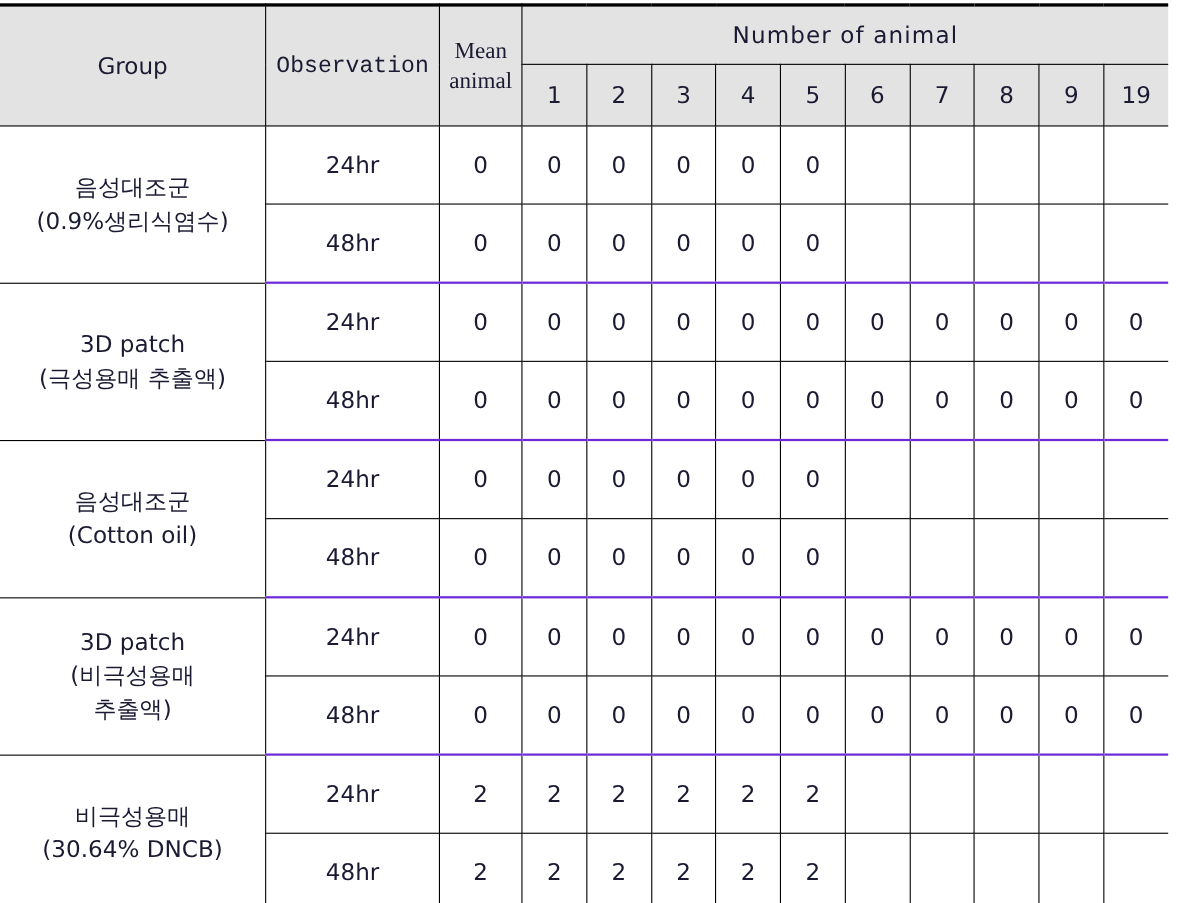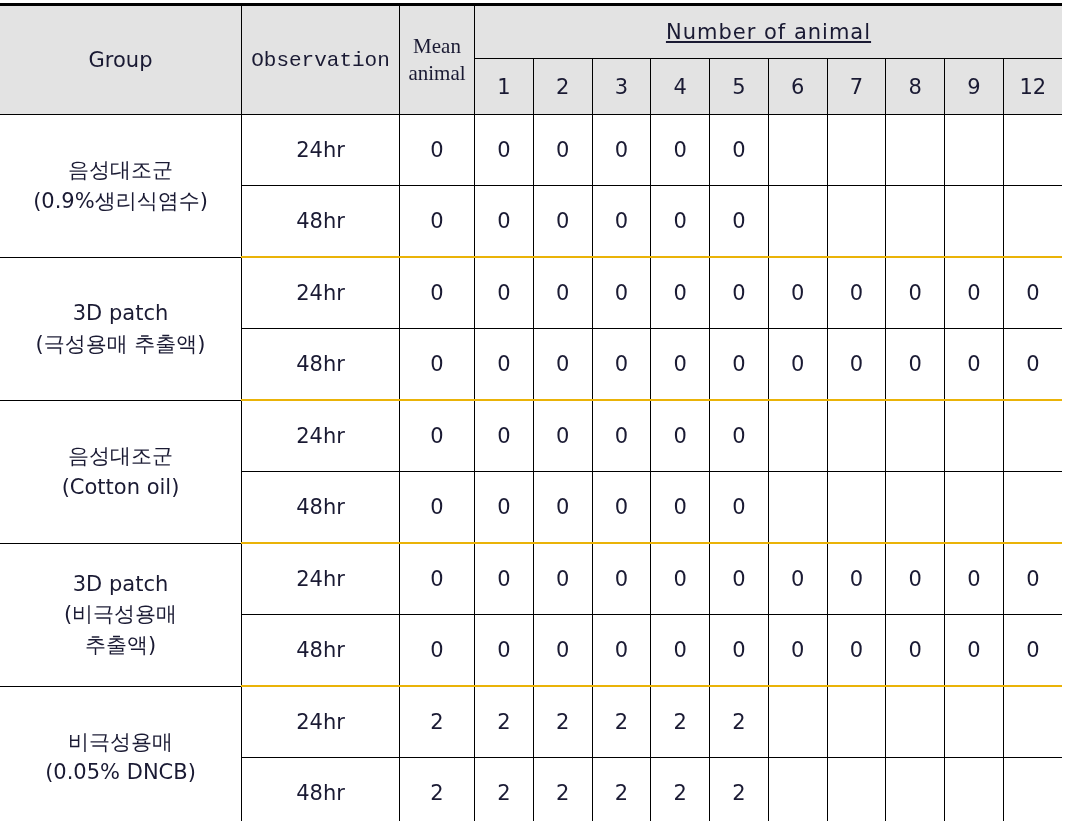--- a/index.html
+++ b/index.html
@@ -47,36 +47,36 @@
   }
   table.irritation-table tr > *:first-child {
     border-left: none;
   }
   table.irritation-table tr > *:last-child {
     border-right: none;
   }
   .hdr-group  { width: 241px; height: 107px; }
   .hdr-obs    { width: 157px; font-family: Liberation Mono, monospace; }
   .hdr-mean   { width: 74px;  line-height: 1.28; }
-  .hdr-noa    { height: 52px; letter-spacing: 1px; text-decoration: underline; }
+  .hdr-noa    { height: 52px; letter-spacing: 1px; }
   .hdr-num    { height: 55px; width: 59px; }
 
   .cell-group {
     line-height: 1.45;
     font-size: 21px;
     padding: 2px 4px;
   }
   .cell-obs   { font-size: 21px; }
   .cell-mean  { font-size: 21px; }
   .cell-animal{ font-size: 21px; }
 
   tr.row-obs td { height: 70px; }
 
   
-  tr.group-end > td { border-bottom: 2px solid #eab308; }
+  tr.group-end > td { border-bottom: 2px solid #6d28d9; }
 
   .mean-l1, .mean-l2 { display: block; font-family: Liberation Serif, serif; }
   .grp-line { display: block; }
 </style>
 </head>
 <body>
 
 <div id="table-wrap">
   <table class="irritation-table">
     <thead>
@@ -92,21 +92,21 @@
       <tr id="animal-number-row">
           <th class="hdr-num">1</th>
           <th class="hdr-num">2</th>
           <th class="hdr-num">3</th>
           <th class="hdr-num">4</th>
           <th class="hdr-num">5</th>
           <th class="hdr-num">6</th>
           <th class="hdr-num">7</th>
           <th class="hdr-num">8</th>
           <th class="hdr-num">9</th>
-          <th class="hdr-num">12</th>
+          <th class="hdr-num">19</th>
         </tr>
     </thead>
     <tbody id="table-body">
         <tr class="row-obs">
           <td class="cell-group" rowspan="2">
             <span class="grp-line">음성대조군</span>
             <span class="grp-line">(0.9%생리식염수)</span>
           </td>
           <td class="cell-obs">24hr</td>
           <td class="cell-mean">0</td>
@@ -228,21 +228,21 @@
           <td class="cell-animal">0</td>
           <td class="cell-animal">0</td>
           <td class="cell-animal">0</td>
           <td class="cell-animal">0</td>
           <td class="cell-animal">0</td>
           <td class="cell-animal">0</td>
         </tr>
         <tr class="row-obs">
           <td class="cell-group" rowspan="2">
             <span class="grp-line">비극성용매</span>
-            <span class="grp-line">(0.05% DNCB)</span>
+            <span class="grp-line">(30.64% DNCB)</span>
           </td>
           <td class="cell-obs">24hr</td>
           <td class="cell-mean">2</td>
           <td class="cell-animal">2</td>
           <td class="cell-animal">2</td>
           <td class="cell-animal">2</td>
           <td class="cell-animal">2</td>
           <td class="cell-animal">2</td>
           <td class="cell-animal"></td>
           <td class="cell-animal"></td>

